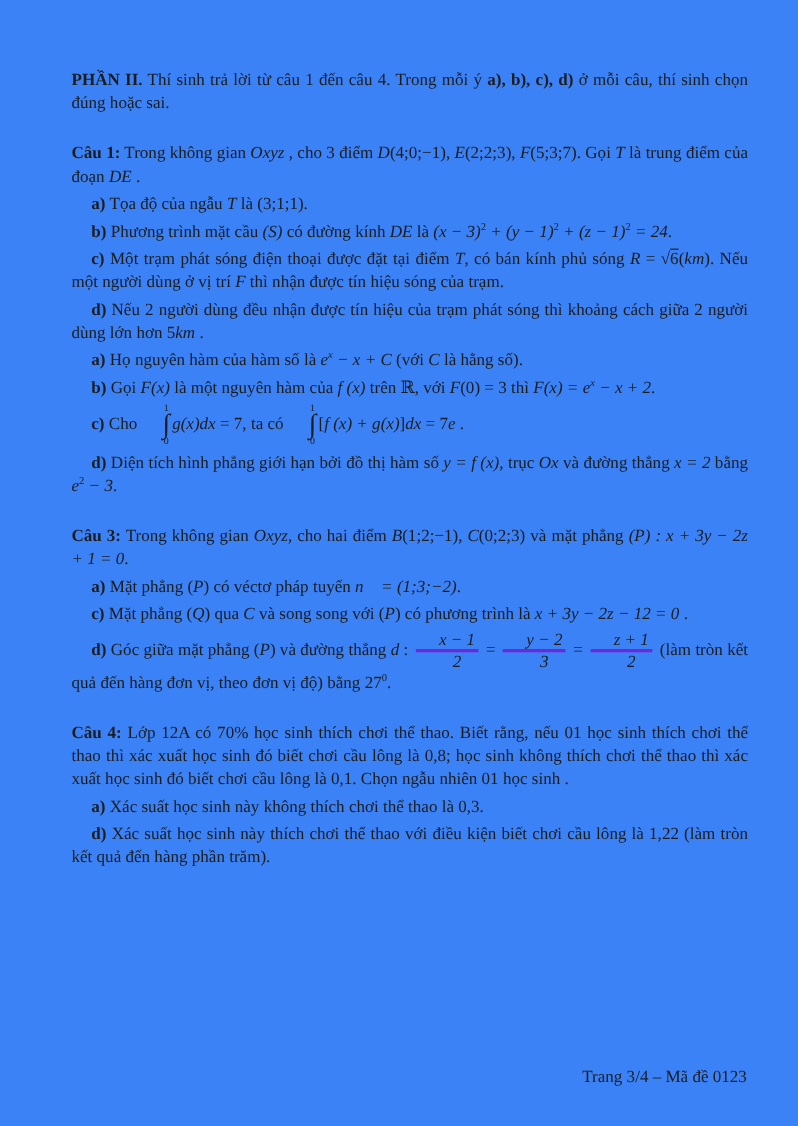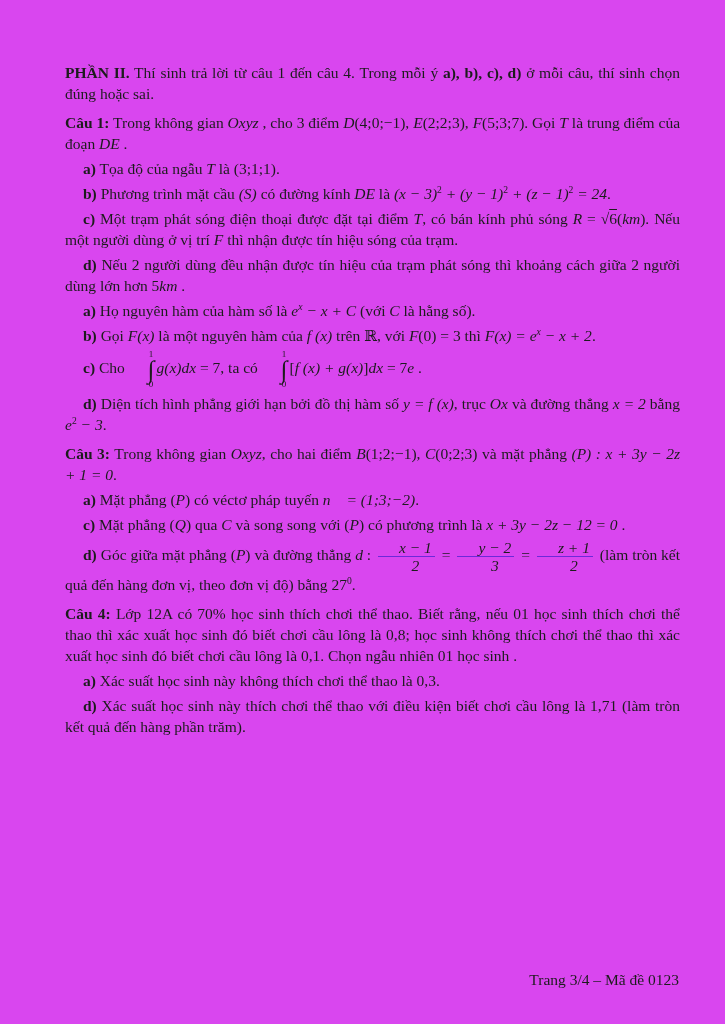--- a/index.html
+++ b/index.html
@@ -1,46 +1,46 @@
 <!DOCTYPE html>
 <html lang="vi"><head>
 <meta charset="utf-8">
 <style>
   html,body{margin:0;padding:0;background:#ffffff;}
   .page{
     position:relative;
     width:725px;height:1024px;
-    background:#d946ef;
+    background:#3b82f6;
     overflow:hidden;
     font-family:"Liberation Serif","DejaVu Serif",serif;
     font-size:15.5px;
     line-height:21px;
     color:#1c1c1c;
     text-decoration:underline;
   }
   .content{
     position:absolute;
     left:65px;top:62px;
     width:615px;
   }
   p.para{margin:4px 0;text-align:justify;}
   p.t-header{margin-top:0;}
-  p.t-section{margin-top:8px;}
+  p.t-section{margin-top:25px;}
   p.t-item{text-indent:18px;}
   .b{font-weight:bold;}
   .i{font-style:italic;}
   .ol{text-decoration:overline;}
   sup{font-size:0.62em;line-height:0;}
   .frac{
     display:inline-flex;flex-direction:column;
     vertical-align:middle;text-align:center;
     font-style:italic;line-height:1.1;
     margin:0 3px;
   }
-  .frac .num{padding:0 3px;border-bottom:1px solid #6d28d9;}
+  .frac .num{padding:0 3px;border-bottom:3px solid #6d28d9;}
   .frac .den{padding:0 3px;}
   .intg{
     display:inline-flex;flex-direction:column;align-items:center;
     vertical-align:middle;line-height:1;margin:0 2px 0 1px;
   }
   .intg .bound{font-size:9px;line-height:1;}
   .intg .isign{font-size:25px;line-height:0.85;}
   .footer{
     position:absolute;
     right:46px;bottom:34px;
@@ -79,16 +79,16 @@
           <span class="den">2</span>
         </span><span class=""> = </span><span class="frac">
           <span class="num">y − 2</span>
           <span class="den">3</span>
         </span><span class=""> = </span><span class="frac">
           <span class="num">z + 1</span>
           <span class="den">2</span>
         </span><span class=""> (làm tròn kết quả đến hàng đơn vị, theo đơn vị độ) bằng </span><span class="">27</span><sup class="">0</sup><span class="">.</span></p>
       <p class="para t-section"><span class="b">Câu 4:</span><span class=""> Lớp 12A có 70% học sinh thích chơi thể thao. Biết rằng, nếu 01 học sinh thích chơi thể thao thì xác xuất học sinh đó biết chơi cầu lông là 0,8; học sinh không thích chơi thể thao thì xác xuất học sinh đó biết chơi cầu lông là 0,1. Chọn ngẫu nhiên 01 học sinh .</span></p>
       <p class="para t-item"><span class="b">a)</span><span class=""> Xác suất học sinh này không thích chơi thể thao là 0,3.</span></p>
-      <p class="para t-item"><span class="b">d)</span><span class=""> Xác suất học sinh này thích chơi thể thao với điều kiện biết chơi cầu lông là 1,71 (làm tròn kết quả đến hàng phần trăm).</span></p>
+      <p class="para t-item"><span class="b">d)</span><span class=""> Xác suất học sinh này thích chơi thể thao với điều kiện biết chơi cầu lông là 1,22 (làm tròn kết quả đến hàng phần trăm).</span></p>
     </div>
   <div class="footer">Trang 3/4 – Mã đề 0123</div>
 </div>
 
 </body></html>

